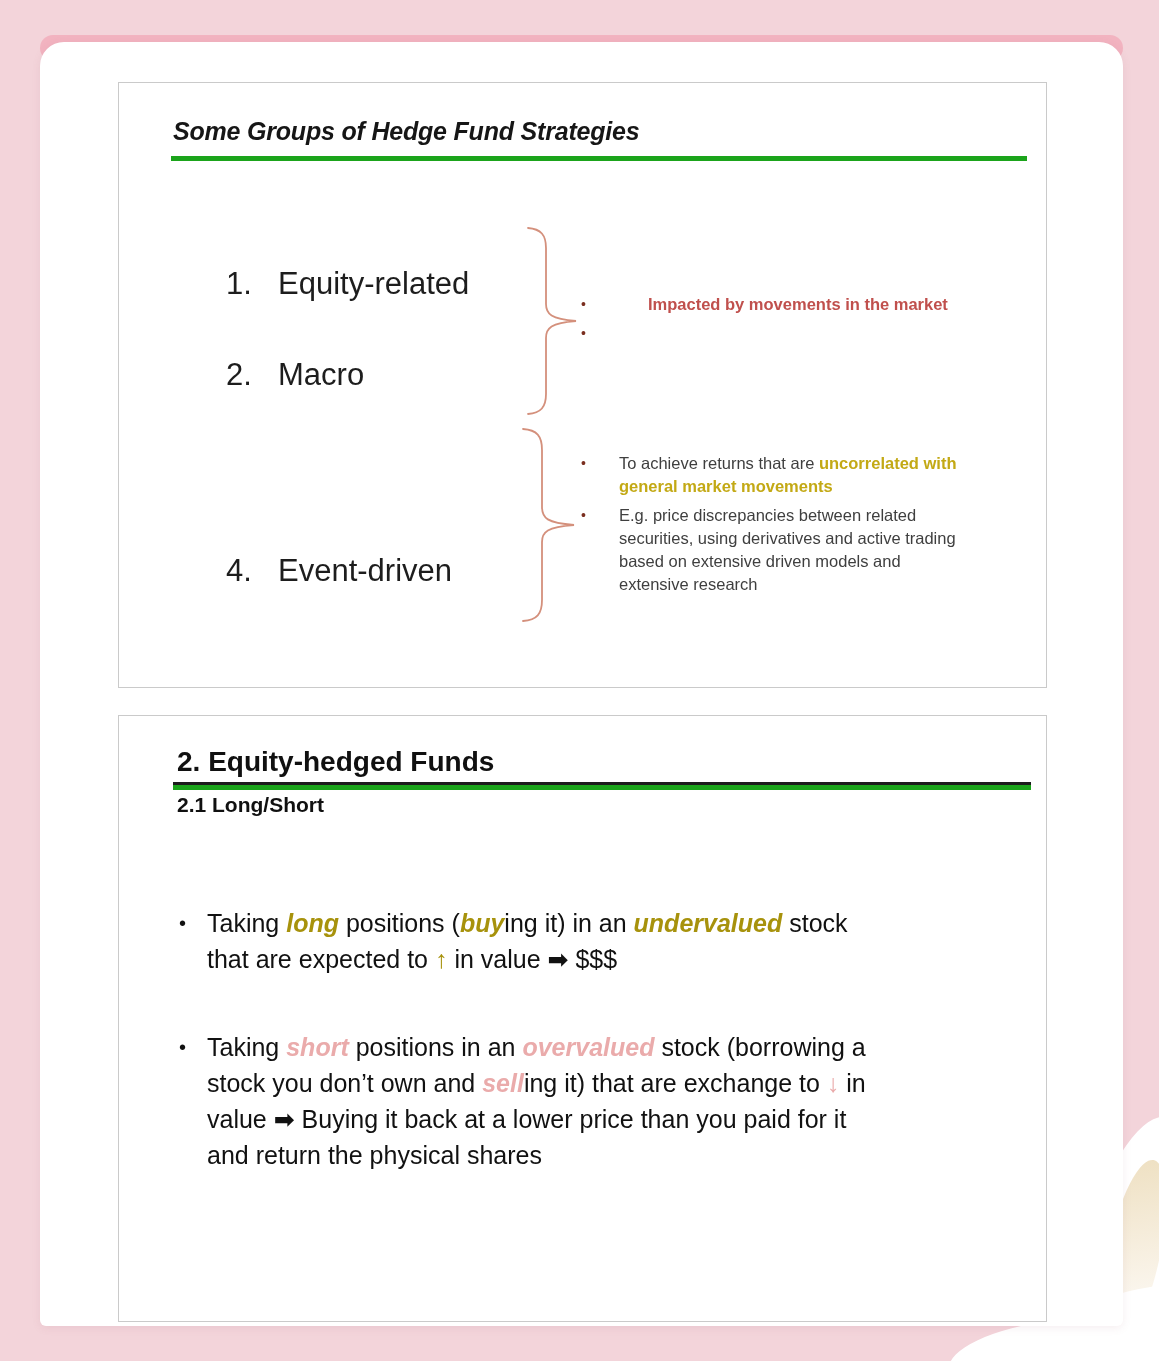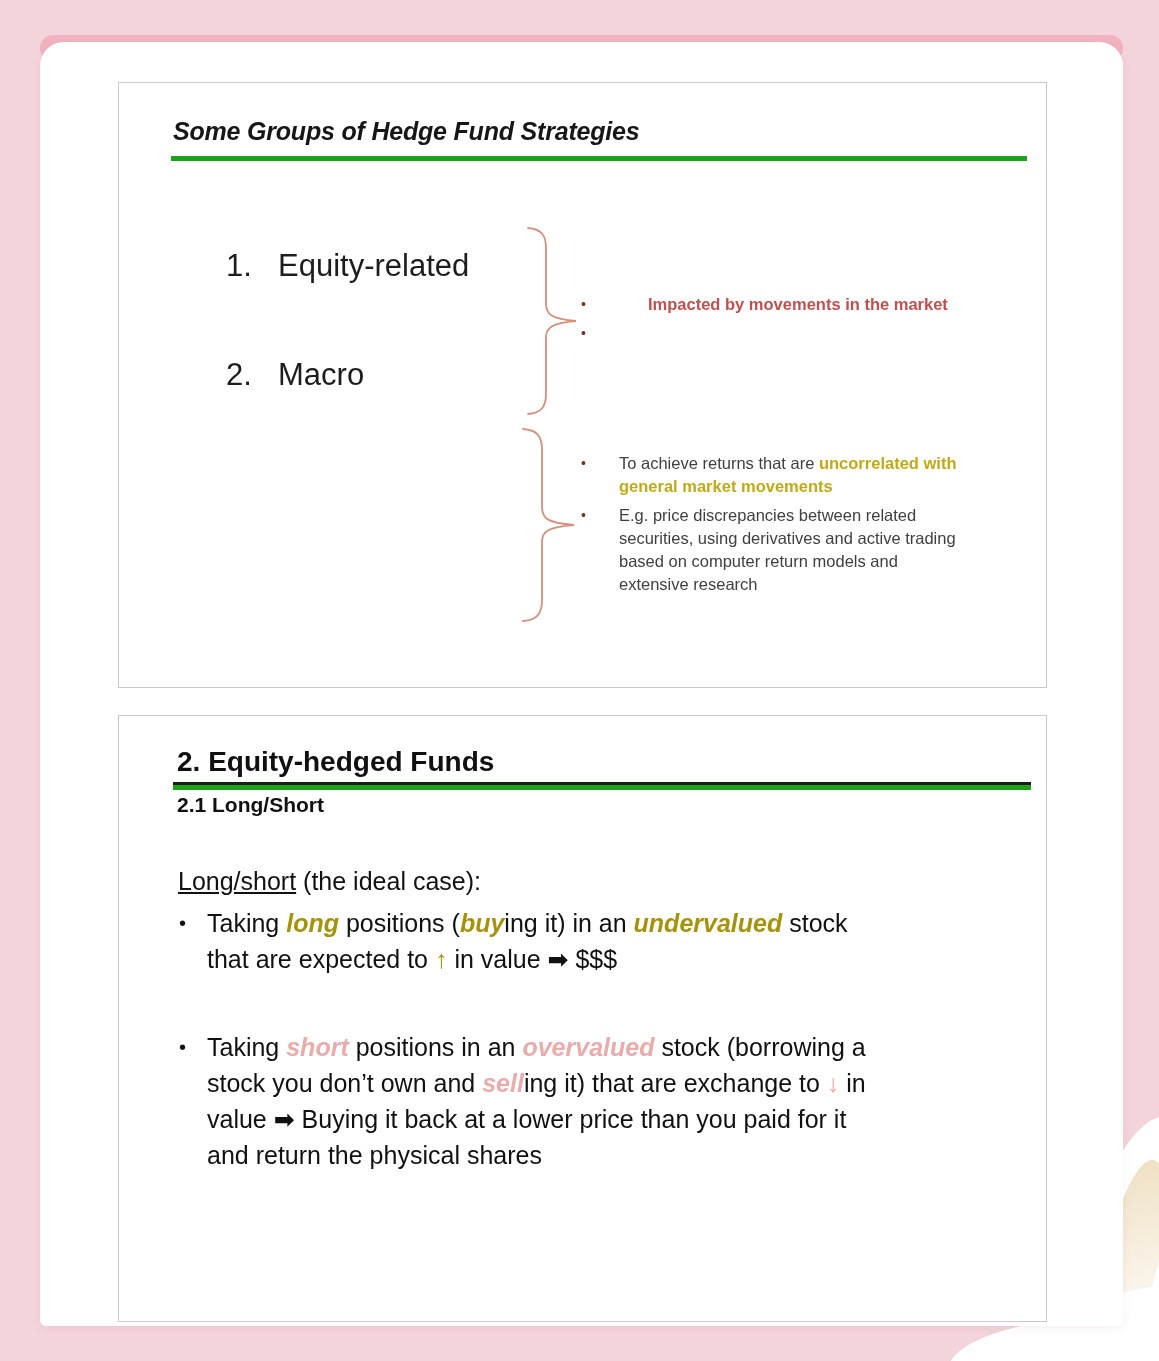--- a/index.html
+++ b/index.html
@@ -81,25 +81,28 @@
 <div class="deco deco-beige"></div>
 <div class="deco deco-petal-b"></div>
 <div class="deco deco-petal-c"></div>
 
 <div class="panel"></div>
 
 <div class="slide slide-1">
   <div class="s1-title">Some Groups of Hedge Fund Strategies</div>
   <div class="s1-rule"></div>
 
-  <div class="s1-item" style="top:164px">
+  <div class="s1-item" style="top:182px">
     <span class="num">1.</span><span>Equity-related</span>
   </div>
   <div class="s1-item" style="top:273px">
     <span class="num">2.</span><span>Macro</span>
+  </div>
+  <div class="s1-item" style="top:469px">
+    <span class="num">4.</span><span>Event-driven</span>
   </div>
 
   <div class="brace" style="left:405px;top:143px">
     <svg width="57" height="190" viewBox="0 0 57 190">
       <path d="M4 2 C17 3 22 9 22 22 L22 78 C22 88 27 93 52 95 C27 97 22 102 22 112 L22 168 C22 181 17 187 4 188" fill="none" stroke="var(--brace)" stroke-width="1.8" stroke-linecap="round"></path>
     </svg>
   </div>
   <div class="brace" style="left:400px;top:344px">
     <svg width="60" height="196" viewBox="0 0 60 196">
       <path d="M4 2 C18 3 23 9 23 23 L23 80 C23 91 28 96 55 98 C28 100 23 105 23 115 L23 173 C23 187 18 193 4 194" fill="none" stroke="var(--brace)" stroke-width="1.8" stroke-linecap="round"></path>
@@ -119,33 +122,32 @@
   <div class="s1-col" style="top:369px">
     <div class="s1-row">
       <span class="s1-dot">•</span>
       <div class="s1-text w400"><span class="seg-plain">To achieve returns that are </span><span class="seg-gold16-b">uncorrelated with
 general market movements</span></div>
     </div>
     <div class="s1-row mt6">
       <span class="s1-dot">•</span>
       <div class="s1-text w400">E.g. price discrepancies between related
 securities, using derivatives and active trading
-based on computer return models and
+based on extensive driven models and
 extensive research</div>
     </div>
   </div>
 </div>
 
 <div class="slide slide-2">
   <div class="s2-heading">2. Equity-hedged Funds</div>
   <div class="s2-black-rule"></div>
   <div class="s2-green-rule"></div>
   <div class="s2-sub">2.1 Long/Short</div>
 
-  <div class="s2-body s2-intro"><span class="seg-underline">Long/short</span><span class="seg-plain"> (the ideal case):</span></div>
 
   <div class="s2-bullet s2-bullet-1">
     <span class="s2-dot">•</span>
     <div class="s2-body"><span class="seg-plain">Taking </span><span class="seg-gold-bi">long</span><span class="seg-plain"> positions (</span><span class="seg-gold-bi">buy</span><span class="seg-plain">ing it) in an </span><span class="seg-gold-bi">undervalued</span><span class="seg-plain"> stock
 that are expected to </span><span class="seg-gold-b">↑</span><span class="seg-plain"> in value </span><span class="seg-plain-b">➡</span><span class="seg-plain"> $$$</span></div>
   </div>
 
   <div class="s2-bullet s2-bullet-2">
     <span class="s2-dot">•</span>
     <div class="s2-body"><span class="seg-plain">Taking </span><span class="seg-pink-bi">short</span><span class="seg-plain"> positions in an </span><span class="seg-pink-bi">overvalued</span><span class="seg-plain"> stock (borrowing a

